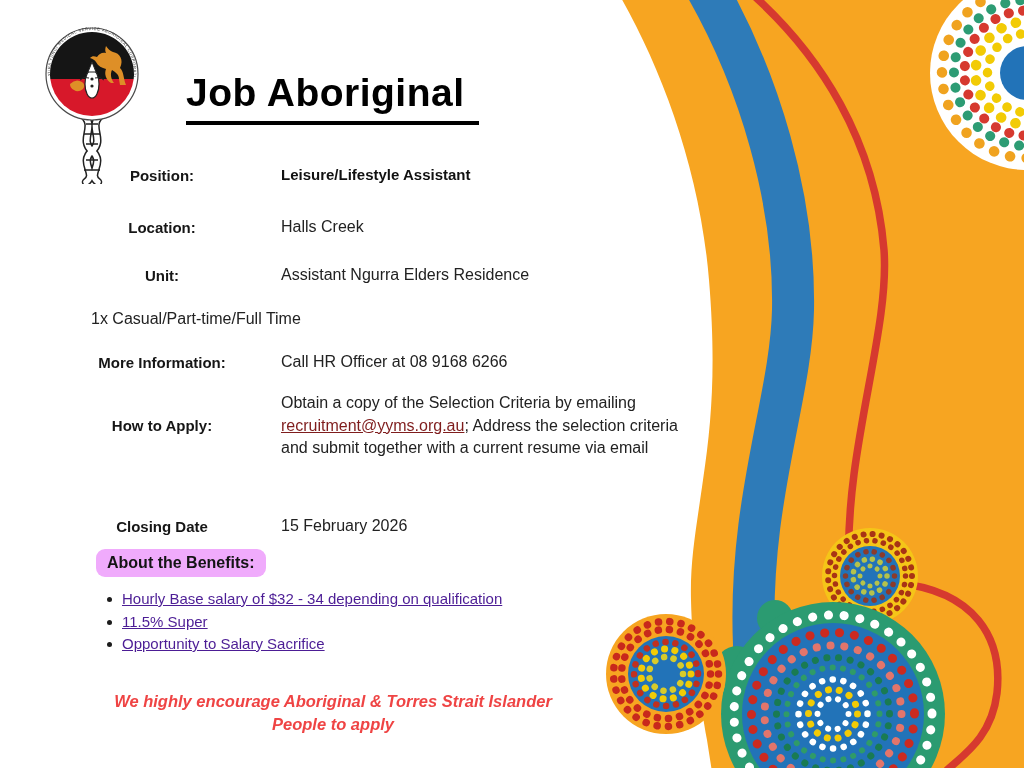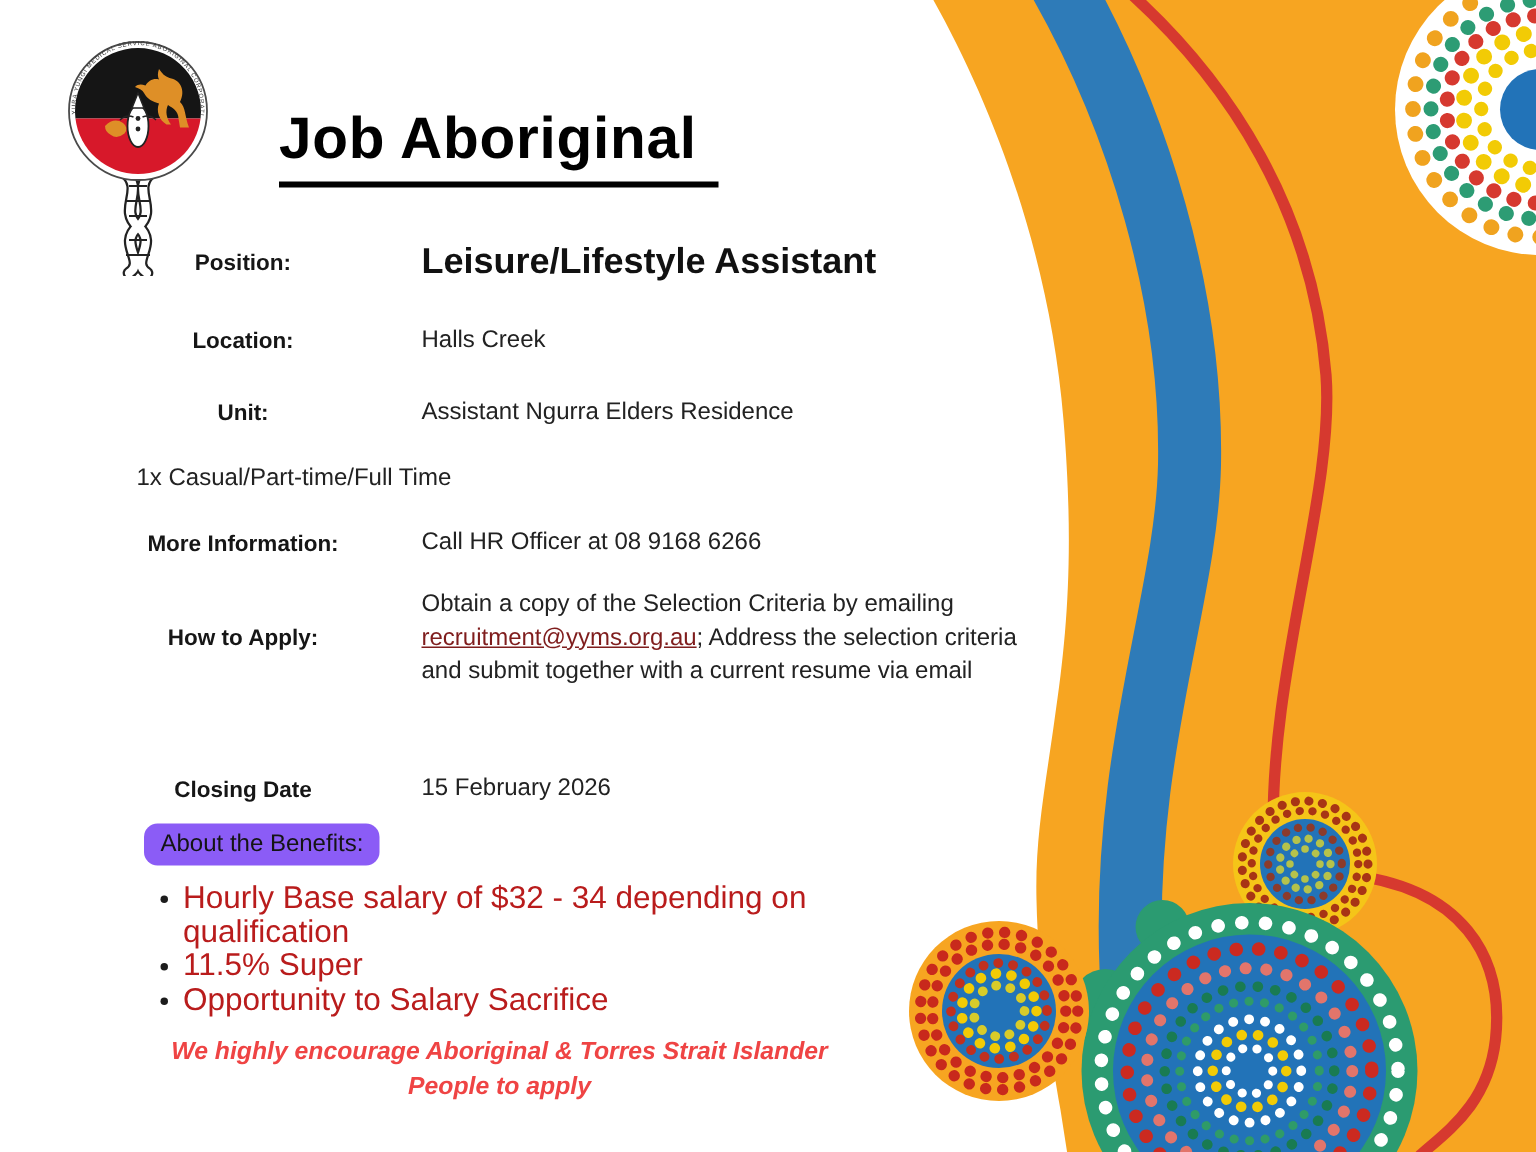--- a/index.html
+++ b/index.html
@@ -10,29 +10,29 @@
   .art{position:absolute;inset:0;pointer-events:none;}
   .logo{position:absolute;left:40px;top:22px;}
   .title{
     position:absolute;left:186px;top:72px;margin:0;
     font-size:39px;font-weight:bold;letter-spacing:.5px;color:#000;
     border-bottom:4px solid #000;padding:0 14px 6px 0;line-height:1.1;
   }
   .row{position:absolute;left:67px;display:flex;align-items:center;width:620px;}
   .lbl{width:190px;text-align:center;font-weight:bold;font-size:15px;color:#161616;}
   .val{margin-left:24px;width:398px;font-size:16px;line-height:22.5px;color:#222;}
-  .val.big{font-size:24px;font-weight:bold;color:#111;}
+  .val.big{font-size:15px;font-weight:bold;color:#111;}
   .email{color:#7f1d1d;text-decoration:underline;}
   .benefits-badge{
-    position:absolute;left:96px;top:549px;background:#8b5cf6;border-radius:9px;
-    padding:5px 11px;font-weight:normal;font-size:16px;color:#141414;
+    position:absolute;left:96px;top:549px;background:#f0abfc;border-radius:9px;
+    padding:5px 11px;font-weight:bold;font-size:16px;color:#141414;
   }
   .bullets{position:absolute;left:101px;top:588px;margin:0;padding:0;list-style:none;width:520px;}
   .bullets li{
-    font-size:21px;line-height:22.5px;color:#b91c1c;padding-left:21px;position:relative;
+    font-size:15px;line-height:22.5px;color:#4c1d95;padding-left:21px;position:relative;text-decoration:underline;
   }
   .bullets li::before{
     content:"";position:absolute;left:6px;top:9px;width:5px;height:5px;border-radius:50%;background:#1c1c1c;
   }
   .footer-note{
     position:absolute;left:58px;top:690px;width:550px;text-align:center;
     font-weight:bold;font-style:italic;font-size:16.5px;line-height:23px;color:#ef4444;
   }
 </style>
 </head>

